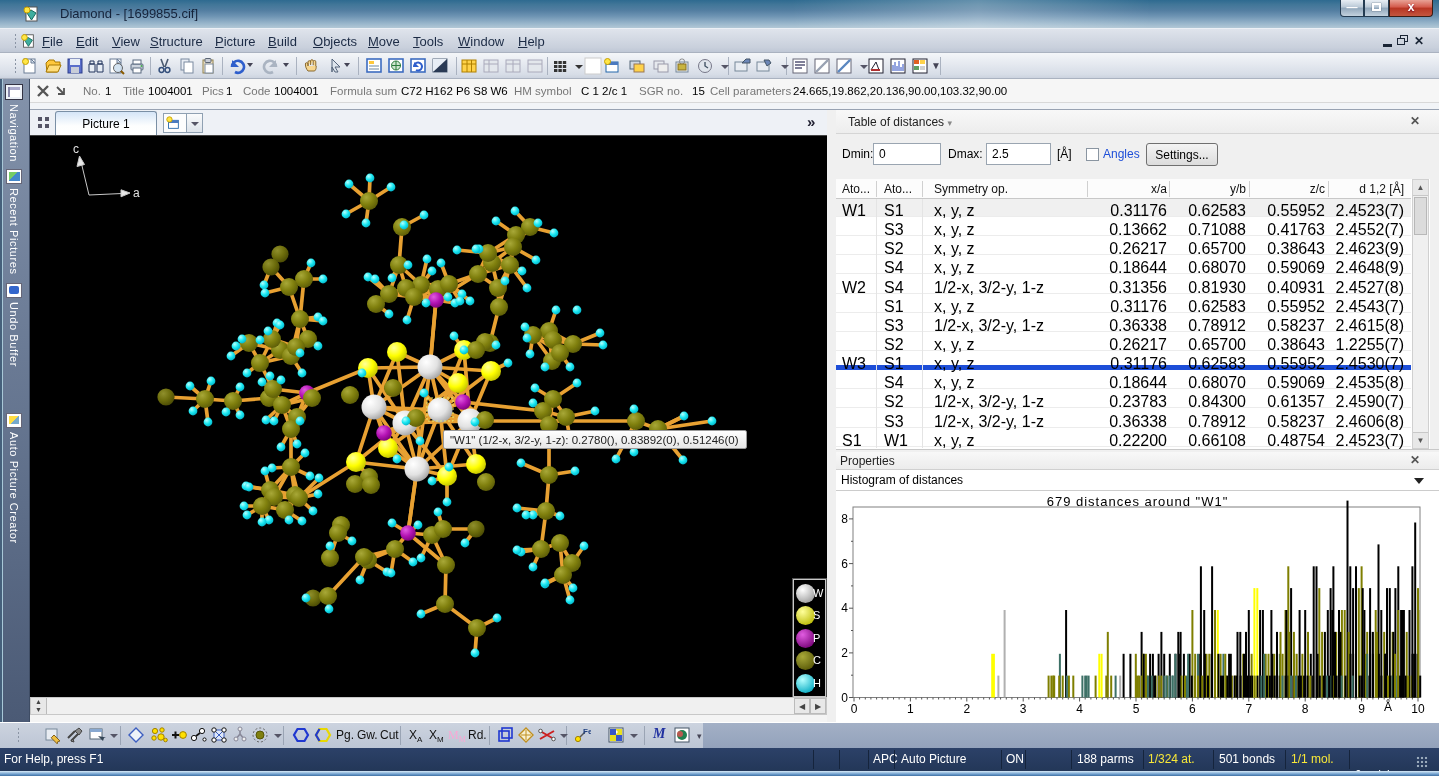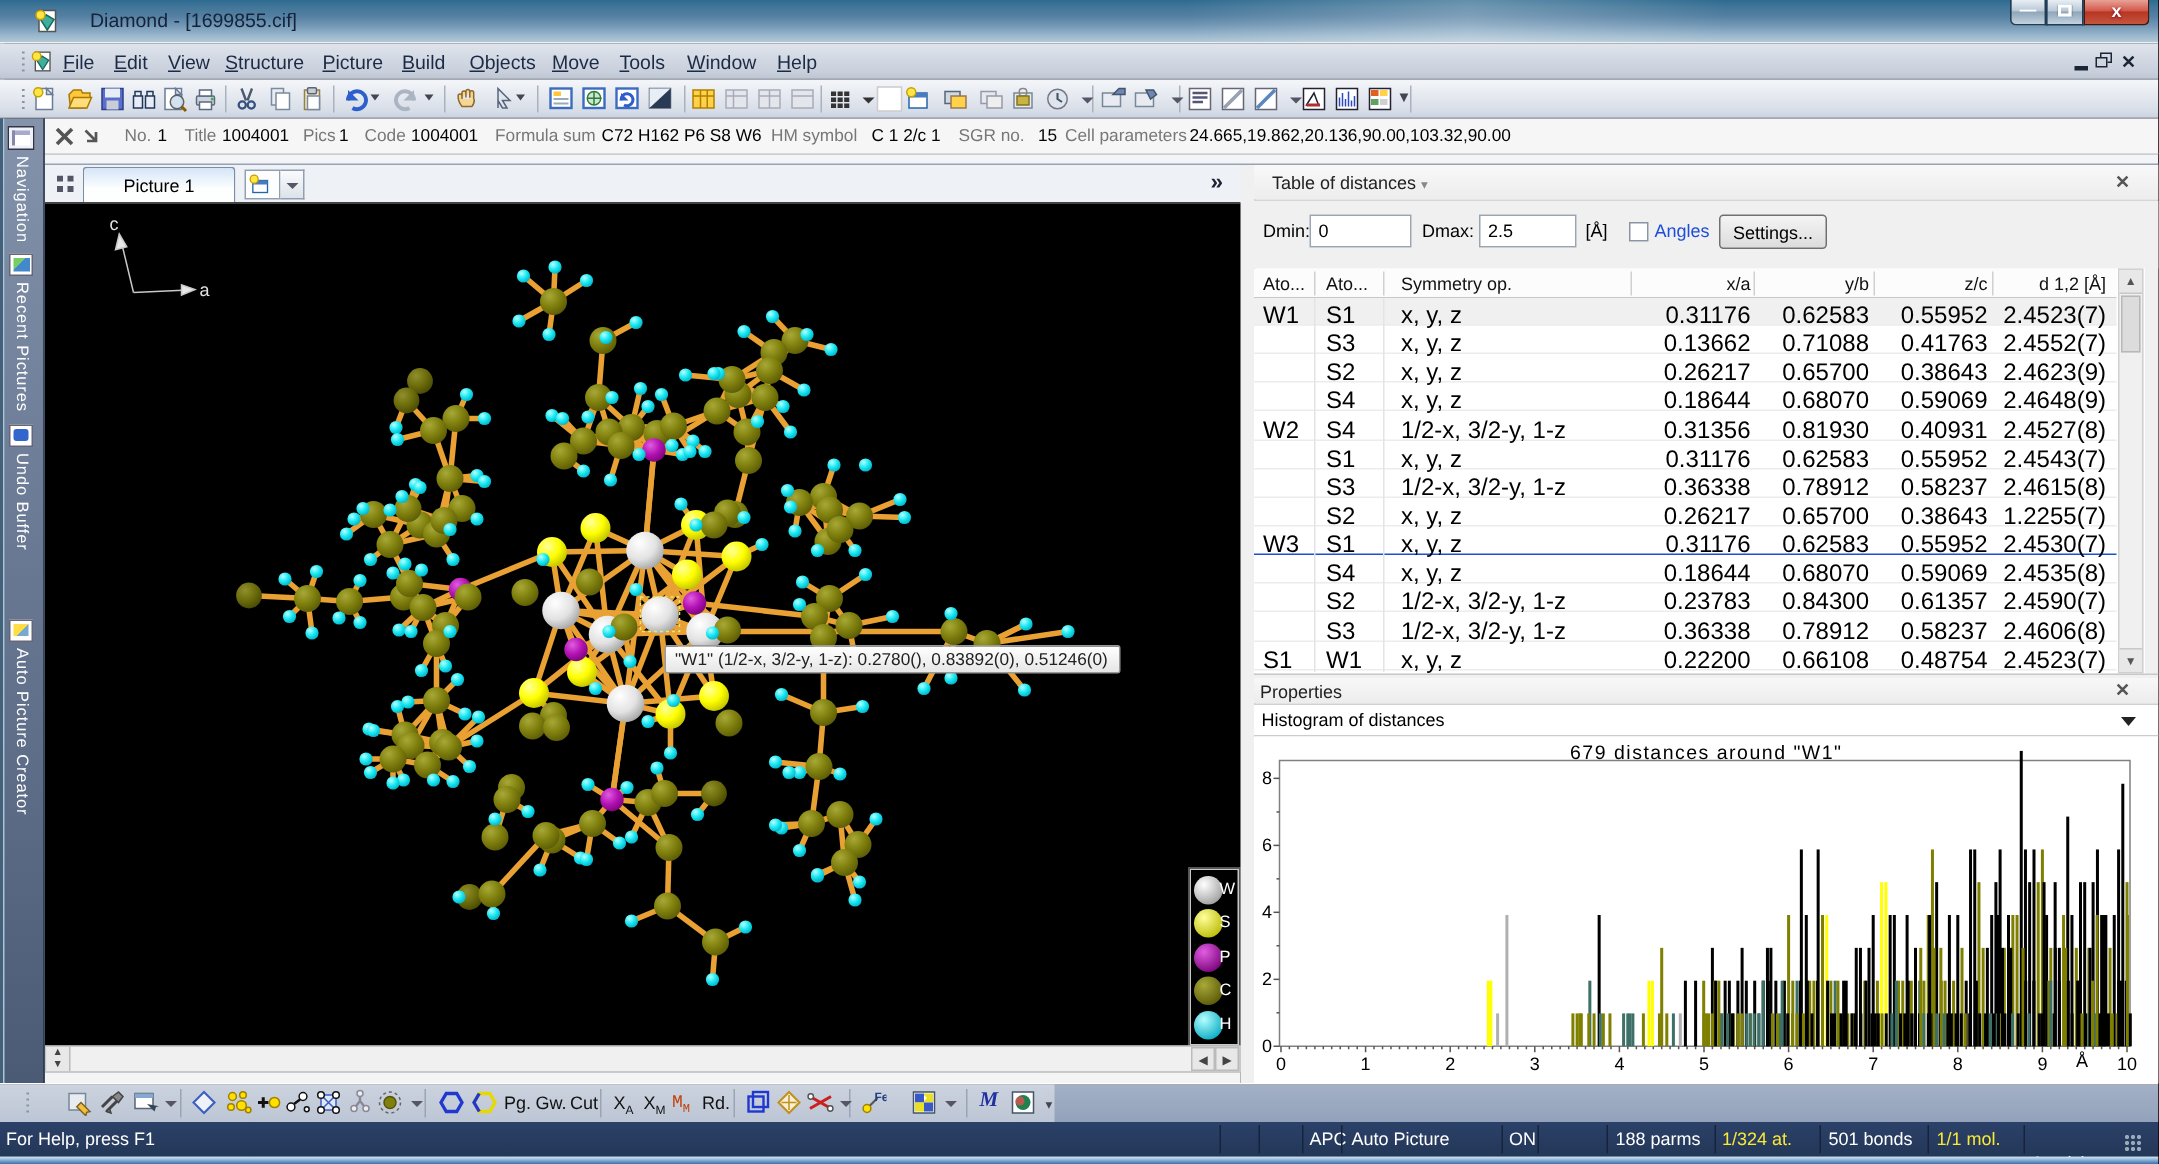--- a/index.html
+++ b/index.html
@@ -1132,21 +1132,21 @@
   </div>
 <div style="position:absolute;left:836px;top:333px;width:575px;height:18px;border-bottom:1px solid #ececec">
     <span style="position:absolute;left:6px;top:3px"></span>
     <span style="position:absolute;left:48px;top:3px">S2</span>
     <span style="position:absolute;left:98px;top:3px">x, y, z</span>
     <span style="position:absolute;right:244px;top:3px">0.26217</span>
     <span style="position:absolute;right:165px;top:3px">0.65700</span>
     <span style="position:absolute;right:86px;top:3px">0.38643</span>
     <span style="position:absolute;right:7px;top:3px">1.2255(7)</span>
   </div>
-<div style="position:absolute;left:836px;top:352px;width:575px;height:18px;border-bottom:1px solid #1d4ed8">
+<div style="position:absolute;left:836px;top:352px;width:575px;height:18px;border-bottom:5px solid #1d4ed8">
     <span style="position:absolute;left:6px;top:3px">W3</span>
     <span style="position:absolute;left:48px;top:3px">S1</span>
     <span style="position:absolute;left:98px;top:3px">x, y, z</span>
     <span style="position:absolute;right:244px;top:3px">0.31176</span>
     <span style="position:absolute;right:165px;top:3px">0.62583</span>
     <span style="position:absolute;right:86px;top:3px">0.55952</span>
     <span style="position:absolute;right:7px;top:3px">2.4530(7)</span>
   </div>
 <div style="position:absolute;left:836px;top:371px;width:575px;height:18px;border-bottom:1px solid #ececec">
     <span style="position:absolute;left:6px;top:3px"></span>
@@ -1661,21 +1661,21 @@
     </svg></div>
 <div style="position:absolute;left:314px;top:726px;width:18px;height:18px"><svg width="18" height="18" viewBox="0 0 18 18">
       <path d="M5.5 3 h7 l3.5 6 -3.5 6 h-7 L2 9 z" fill="none" stroke="#e8d800" stroke-width="2.2"></path>
       <path d="M5.5 3 L2 9 l3.5 6" fill="none" stroke="#2038d0" stroke-width="2.2"></path>
     </svg></div>
 <div style="position:absolute;left:336px;top:728px;font-size:12px;color:#111;font-family:'Liberation Sans',sans-serif">Pg.</div>
 <div style="position:absolute;left:357px;top:728px;font-size:12px;color:#111;font-family:'Liberation Sans',sans-serif">Gw.</div>
 <div style="position:absolute;left:380px;top:728px;font-size:12px;color:#111;font-family:'Liberation Sans',sans-serif">Cut</div>
 <div style="position:absolute;left:409px;top:728px;font-size:12px;color:#111;font-family:'Liberation Sans',sans-serif">X<sub style="font-size:8px">A</sub></div>
 <div style="position:absolute;left:429px;top:728px;font-size:12px;color:#111;font-family:'Liberation Sans',sans-serif">X<sub style="font-size:8px">M</sub></div>
-<div style="position:absolute;left:448px;top:728px;font-size:12px;color:#c2410c;font-family:Liberation Mono, monospace">M<sub style="font-size:8px">M</sub></div>
+<div style="position:absolute;left:448px;top:728px;font-size:12px;color:#f9a8d4;font-family:Liberation Serif, serif">M<sub style="font-size:8px">M</sub></div>
 <div style="position:absolute;left:468px;top:728px;font-size:12px;color:#111;font-family:'Liberation Sans',sans-serif">Rd.</div>
 <div style="position:absolute;left:496px;top:726px;width:18px;height:18px"><svg width="18" height="18" viewBox="0 0 18 18">
       <rect x="3" y="5" width="10" height="10" fill="none" stroke="#2038d0" stroke-width="1.6"></rect>
       <rect x="6" y="2" width="10" height="10" fill="none" stroke="#2038d0" stroke-width="1.6"></rect>
     </svg></div>
 <div style="position:absolute;left:517px;top:726px;width:18px;height:18px"><svg width="18" height="18" viewBox="0 0 18 18">
       <path d="M9 2 L16 9 9 16 2 9 z" fill="#f8f0d0" stroke="#c09020" stroke-width="1.4"></path>
       <path d="M9 4 v10 M4 9 h10" stroke="#c09020"></path>
     </svg></div>
 <div style="position:absolute;left:538px;top:726px;width:18px;height:18px"><svg width="18" height="18" viewBox="0 0 18 18">

